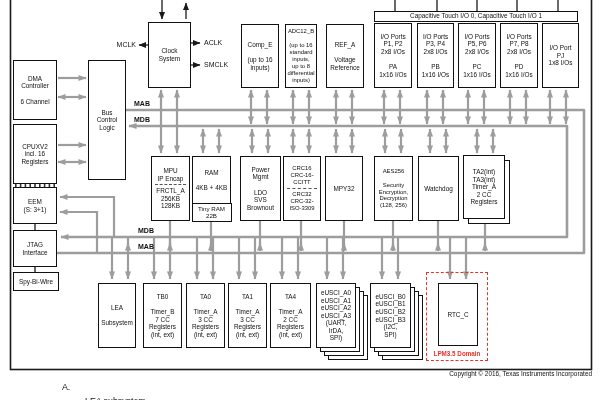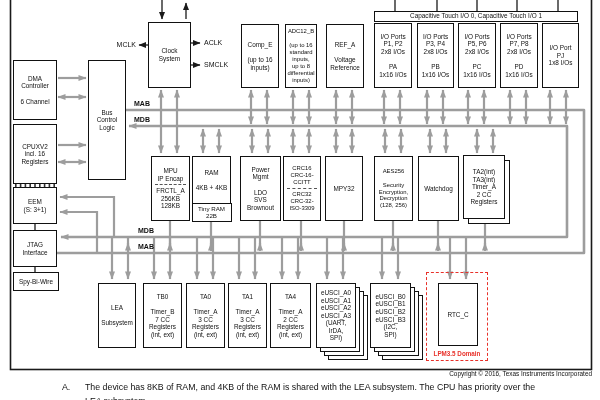--- a/index.html
+++ b/index.html
@@ -382,16 +382,15 @@
 (I2C,
 SPI)</div>
     </div>
 
   <div class="blk" style="left:438px;top:283px;width:40px;height:63px;">
       <div class="lines">RTC_C</div>
     </div>
 
   <div class="copyright">Copyright © 2016, Texas Instruments Incorporated</div>
   <div class="note" style="left:62px;top:381px;">A.</div>
-  <div class="note" style="left:85px;top:381px;width:505px;">The device has 8KB of RAM, and 4KB of the RAM is shared with the LEA subsystem. The CPU has priority over the</div>
   <div class="note" style="left:85px;top:395px;width:505px;">LEA subsystem.</div>
 
 </div>
 
 </body></html>

